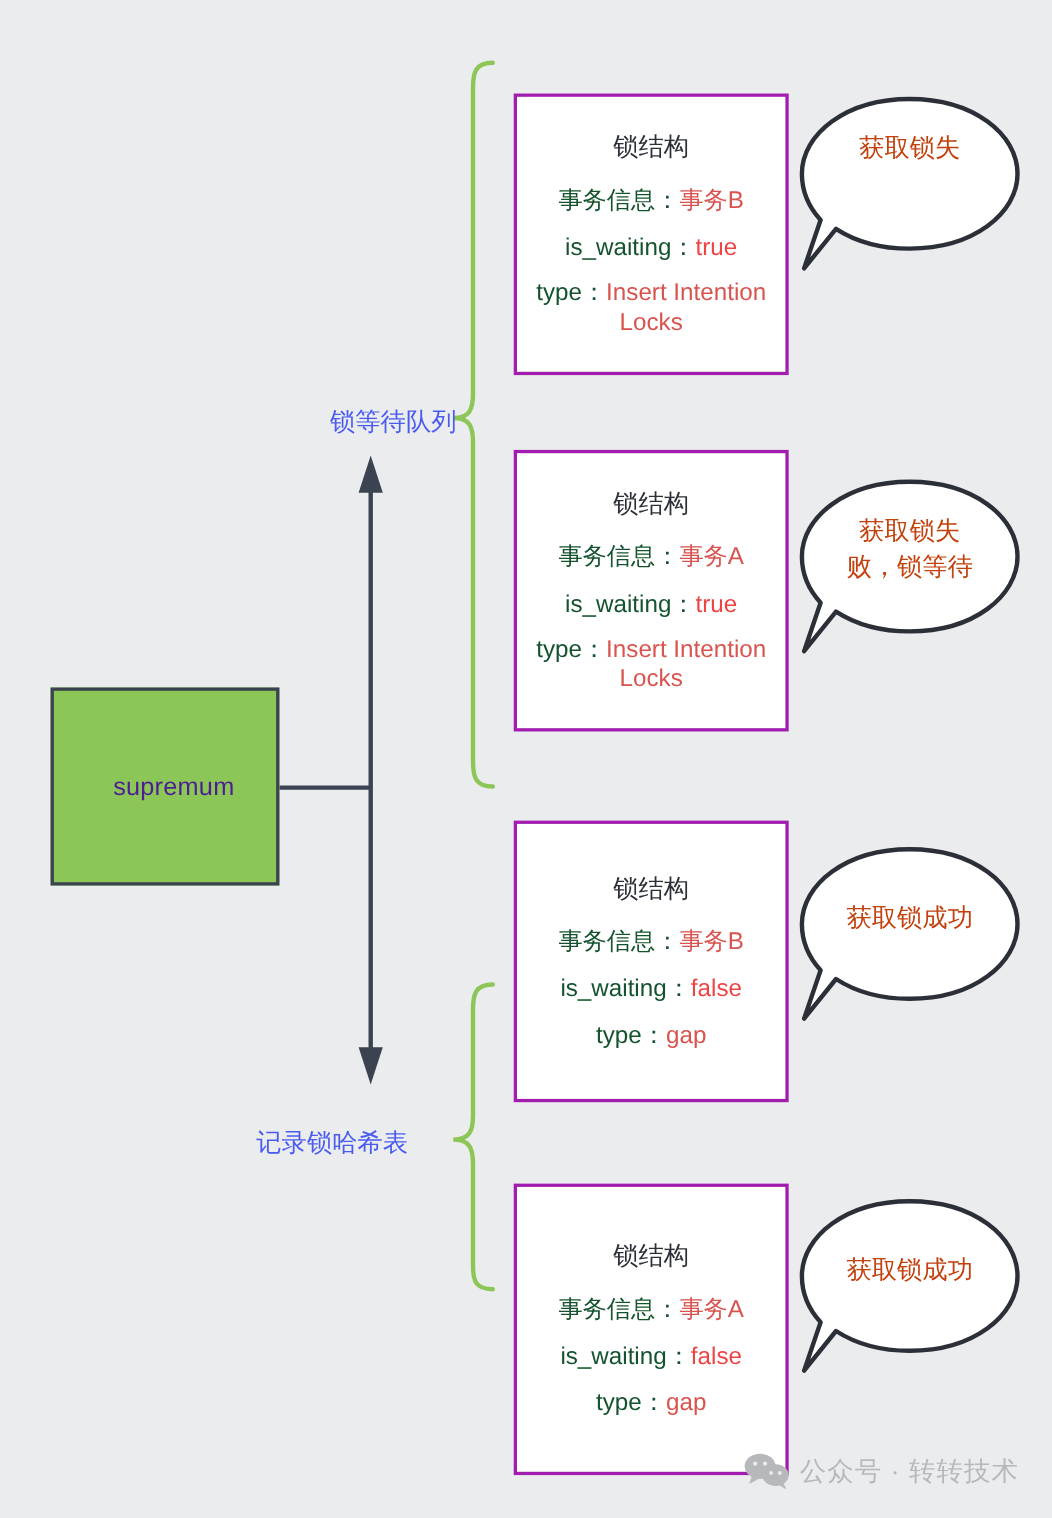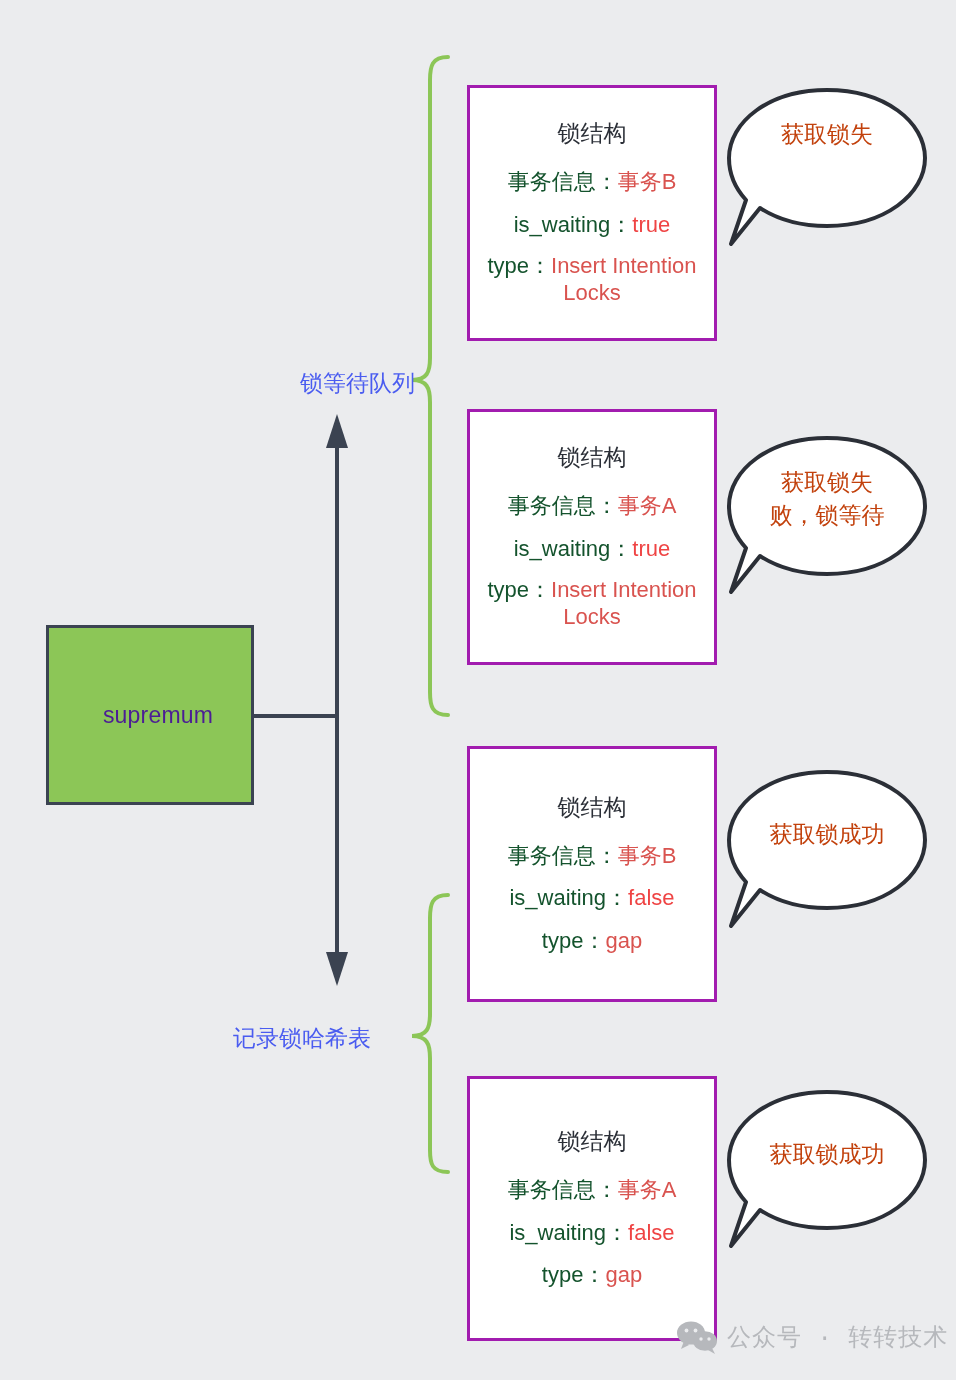--- a/index.html
+++ b/index.html
@@ -85,21 +85,20 @@
   }
   #label-queue{left:258px;top:368px;margin-left:42px;}
   #label-hash{left:233px;top:1023px;}
 
   
   .watermark{
     position:absolute;left:676px;top:1320px;
     display:flex;align-items:center;gap:9px;
     color:#b6b8bc;font-size:24px;
     letter-spacing:1px;
-    font-family:Liberation Mono, monospace;
   }
   .watermark .wm-icon{display:block;}
 </style>
 </head>
 <body>
 
 <div id="stage">
 
   <svg id="vector" viewBox="0 0 956 1380">
 

